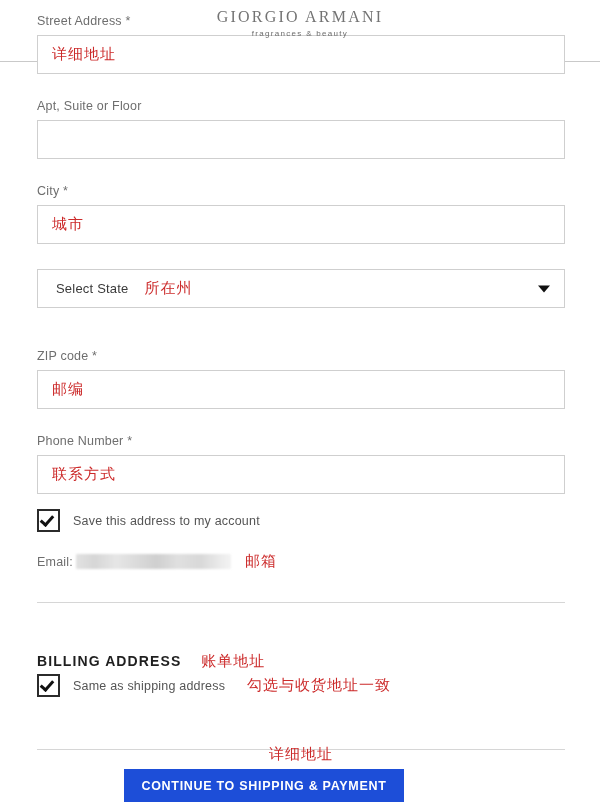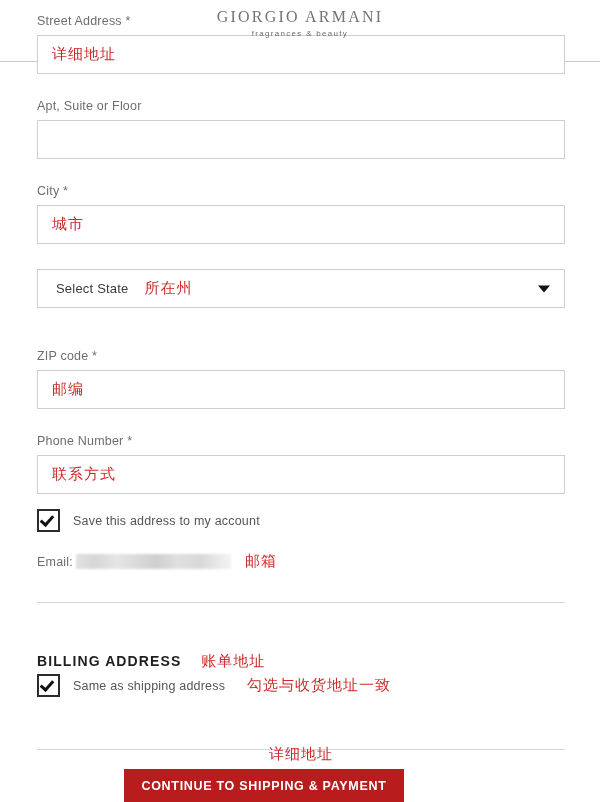--- a/index.html
+++ b/index.html
@@ -240,21 +240,21 @@
     letter-spacing: 1px;
     font-family: "DejaVu Sans", sans-serif;
     z-index: 3;
   }
   .continue-btn {
     position: absolute;
     left: 124px;
     top: 769px;
     width: 280px;
     height: 33px;
-    background: #b91c1c;
+    background: #1d4ed8;
     border: none;
     color: #ffffff;
     font-size: 12.5px;
     font-weight: bold;
     letter-spacing: 0.7px;
     font-family: "Liberation Sans", sans-serif;
     cursor: pointer;
     display: flex;
     align-items: center;
     justify-content: center;

